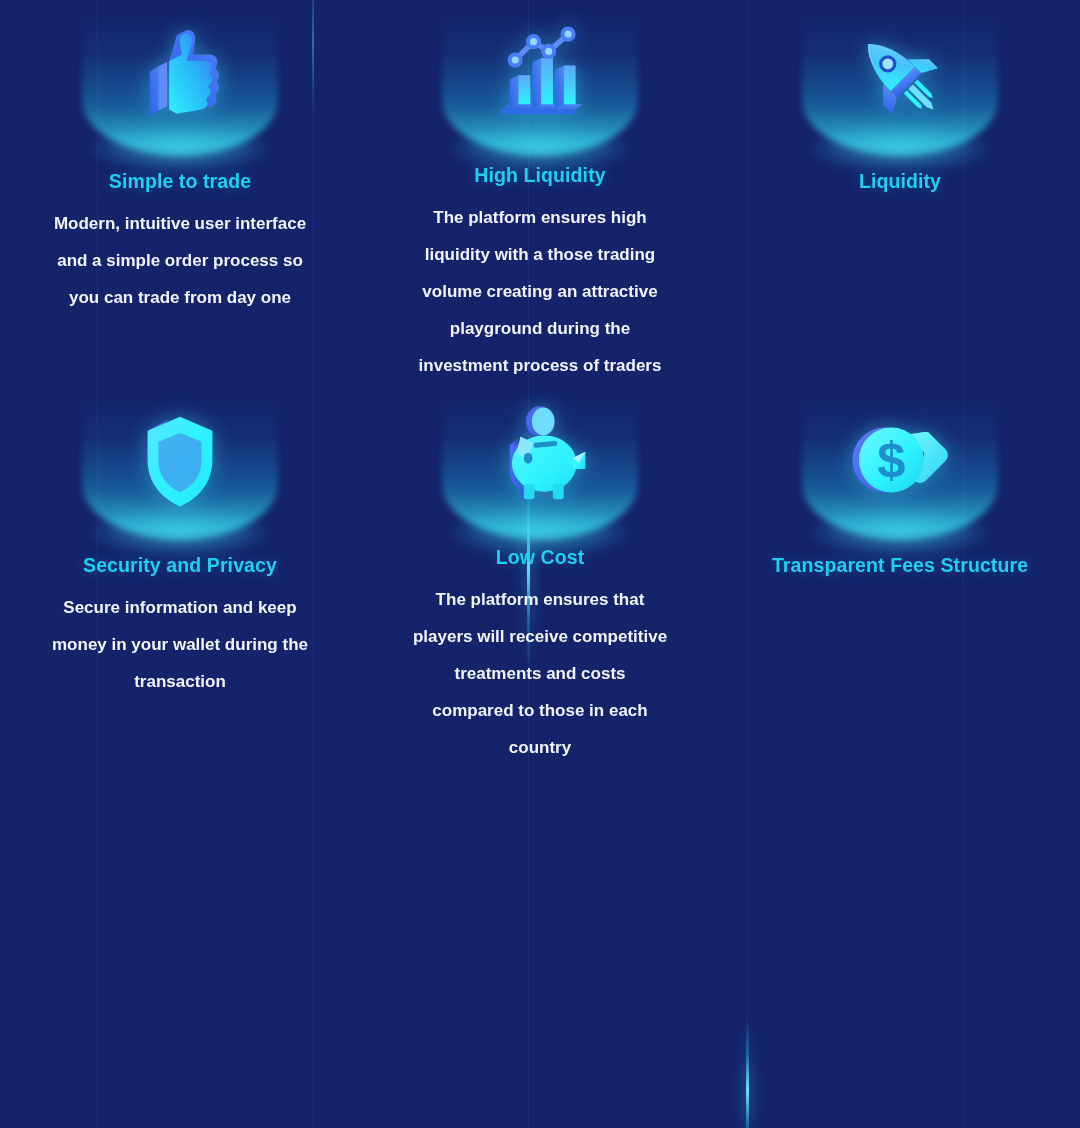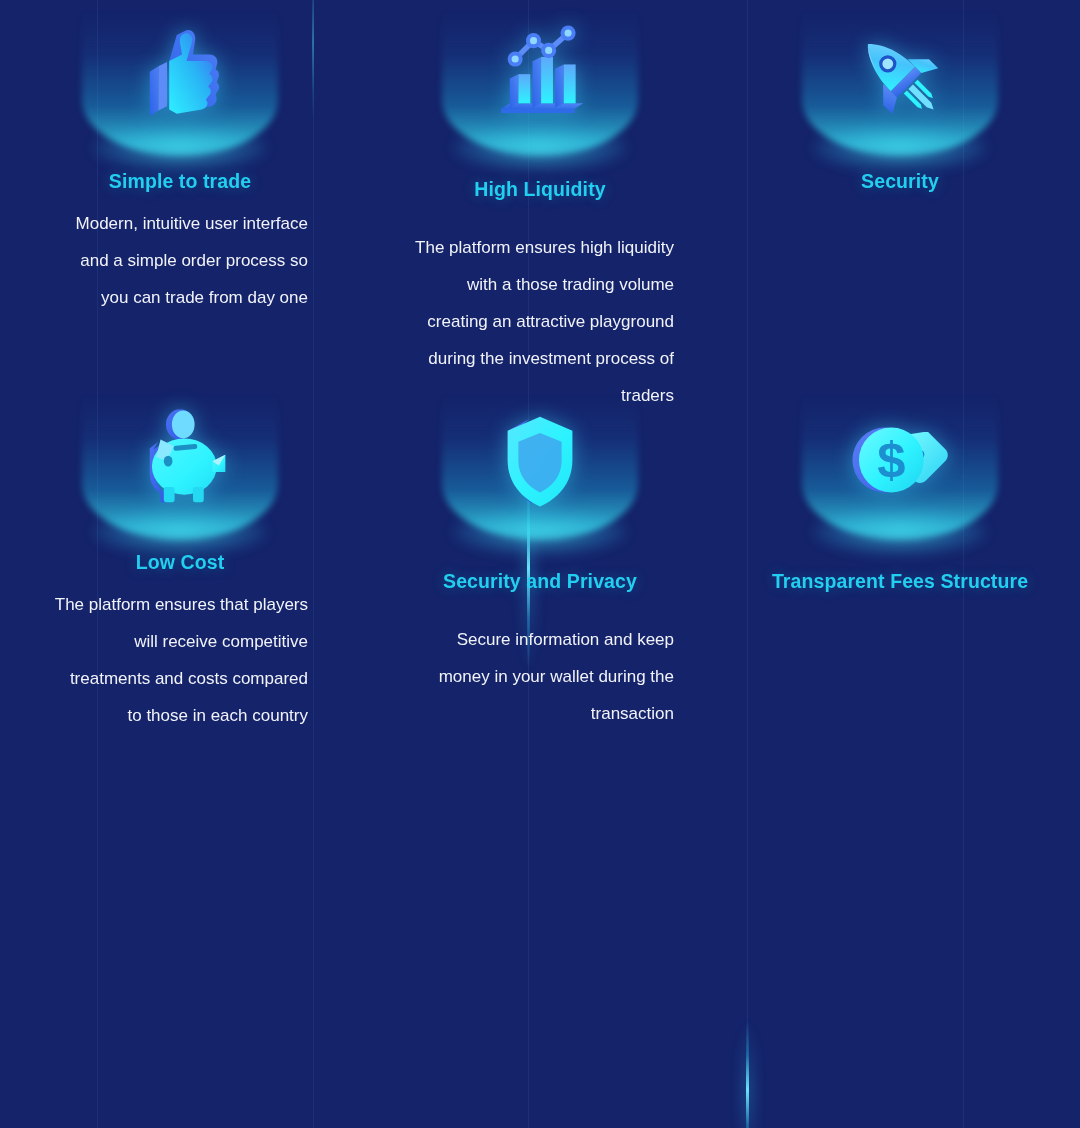--- a/index.html
+++ b/index.html
@@ -63,21 +63,21 @@
     grid-template-rows:384px 350px 394px;
   }
 
   .cell {
     position:relative;
     display:flex;
     flex-direction:column;
     align-items:center;
     padding:0 52px;
   }
-  .cell.c-right { padding:0 46px;gap:16px; }
+  .cell.c-right { padding:0 46px; }
 
   
   .pedestal {
     position:relative;
     width:196px;
     height:140px;
     margin-top:18px;
     margin-bottom:6px;
     display:flex;
     align-items:center;
@@ -130,23 +130,23 @@
     letter-spacing:0.1px;
     text-align:center;
     margin-top:6px;
     margin-bottom:12px;
     text-shadow:0 0 14px rgba(34,207,240,0.30);
   }
   .card-desc {
     color:#f1f3f9;
     font-size:17px;
     line-height:37px;
-    text-align:right;
+    text-align:center;
     max-width:410px;
-    font-weight:400;
+    font-weight:700;
   }
   .c-right .card-desc { max-width:425px; }
 </style>
 </head>
 <body>
 
 <div class="bg-layer">
   <div class="vline" style="left:97px"></div>
   <div class="vline" style="left:313px"></div>
   <div class="vline" style="left:528px"></div>
@@ -250,21 +250,45 @@
           <path d="M34 44 L20 58 L20 70 L34 62 Z" fill="url(#gRockSide)"></path>
           <path d="M66 44 L80 58 L80 70 L66 62 Z" fill="url(#gRock)"></path>
           <circle cx="50" cy="34" r="8" fill="#1d55c9"></circle>
           <circle cx="50" cy="34" r="5" fill="#9ee4ff"></circle>
           <path d="M41 64 L45 64 L45 82 L43 86 L41 82 Z" fill="#2ef3ff"></path>
           <path d="M55 64 L59 64 L59 82 L57 86 L55 82 Z" fill="#2ef3ff"></path>
           <path d="M47 64 L53 64 L53 88 L50 94 L47 88 Z" fill="#6fe0ff"></path>
         </g>
       </svg>
     </div>
-    <div class="card-title">Security</div>
+    <div class="card-title">Liquidity</div>
+  </div>
+
+  <div class="cell c-right">
+    <div class="pedestal">
+      <div class="pedestal-glow"></div>
+      <svg class="icon-art" viewBox="0 0 100 100">
+        <defs>
+          <linearGradient id="gShield" x1="0" y1="0" x2="1" y2="1">
+            <stop offset="0%" stop-color="#58e6ff"></stop>
+              <stop offset="50%" stop-color="#2ef3ff"></stop>
+              <stop offset="100%" stop-color="#21e6f7"></stop>
+          </linearGradient>
+          <linearGradient id="gShieldBack" x1="0" y1="0" x2="1" y2="1">
+            <stop offset="0%" stop-color="#4a72f2"></stop>
+              <stop offset="100%" stop-color="#3257e4"></stop>
+          </linearGradient>
+        </defs>
+        <path d="M40 12 L22 22 L22 50 C22 70 32 82 42 90 L46 86 C36 78 28 66 28 48 L28 24 Z" fill="url(#gShieldBack)"></path>
+        <path d="M50 10 L80 23 L80 50 C80 72 66 86 50 93 C34 86 20 72 20 50 L20 23 Z" fill="url(#gShield)"></path>
+        <path d="M50 25 L70 33 L70 51 C70 65 61 75 50 80 C39 75 30 65 30 51 L30 33 Z" fill="#3fa6ee" opacity="0.85"></path>
+      </svg>
+    </div>
+    <div class="card-title">Security and Privacy</div>
+    <div class="card-desc">Secure information and keep money in your wallet during the transaction</div>
   </div>
 
   <div class="cell c-left">
     <div class="pedestal">
       <div class="pedestal-glow"></div>
       <svg class="icon-art" viewBox="0 0 100 100">
         <defs>
           <linearGradient id="gPig" x1="0" y1="0" x2="1" y2="1">
             <stop offset="0%" stop-color="#52f6ff"></stop>
               <stop offset="60%" stop-color="#2ef3ff"></stop>
@@ -291,44 +315,20 @@
     </div>
     <div class="card-title">Low Cost</div>
     <div class="card-desc">The platform ensures that players will receive competitive treatments and costs compared to those in each country</div>
   </div>
 
   <div class="cell c-right">
     <div class="pedestal">
       <div class="pedestal-glow"></div>
       <svg class="icon-art" viewBox="0 0 100 100">
         <defs>
-          <linearGradient id="gShield" x1="0" y1="0" x2="1" y2="1">
-            <stop offset="0%" stop-color="#58e6ff"></stop>
-              <stop offset="50%" stop-color="#2ef3ff"></stop>
-              <stop offset="100%" stop-color="#21e6f7"></stop>
-          </linearGradient>
-          <linearGradient id="gShieldBack" x1="0" y1="0" x2="1" y2="1">
-            <stop offset="0%" stop-color="#4a72f2"></stop>
-              <stop offset="100%" stop-color="#3257e4"></stop>
-          </linearGradient>
-        </defs>
-        <path d="M40 12 L22 22 L22 50 C22 70 32 82 42 90 L46 86 C36 78 28 66 28 48 L28 24 Z" fill="url(#gShieldBack)"></path>
-        <path d="M50 10 L80 23 L80 50 C80 72 66 86 50 93 C34 86 20 72 20 50 L20 23 Z" fill="url(#gShield)"></path>
-        <path d="M50 25 L70 33 L70 51 C70 65 61 75 50 80 C39 75 30 65 30 51 L30 33 Z" fill="#3fa6ee" opacity="0.85"></path>
-      </svg>
-    </div>
-    <div class="card-title">Security and Privacy</div>
-    <div class="card-desc">Secure information and keep money in your wallet during the transaction</div>
-  </div>
-
-  <div class="cell c-right">
-    <div class="pedestal">
-      <div class="pedestal-glow"></div>
-      <svg class="icon-art" viewBox="0 0 100 100">
-        <defs>
           <linearGradient id="gCoin" x1="0" y1="0" x2="1" y2="1">
             <stop offset="0%" stop-color="#6ef9ff"></stop>
               <stop offset="55%" stop-color="#2ef3ff"></stop>
               <stop offset="100%" stop-color="#1fd4f2"></stop>
           </linearGradient>
           <linearGradient id="gCoinBack" x1="0" y1="0" x2="1" y2="1">
             <stop offset="0%" stop-color="#5a7ef5"></stop>
               <stop offset="100%" stop-color="#3a5fe8"></stop>
           </linearGradient>
           <linearGradient id="gTag" x1="0" y1="0" x2="1" y2="1">

